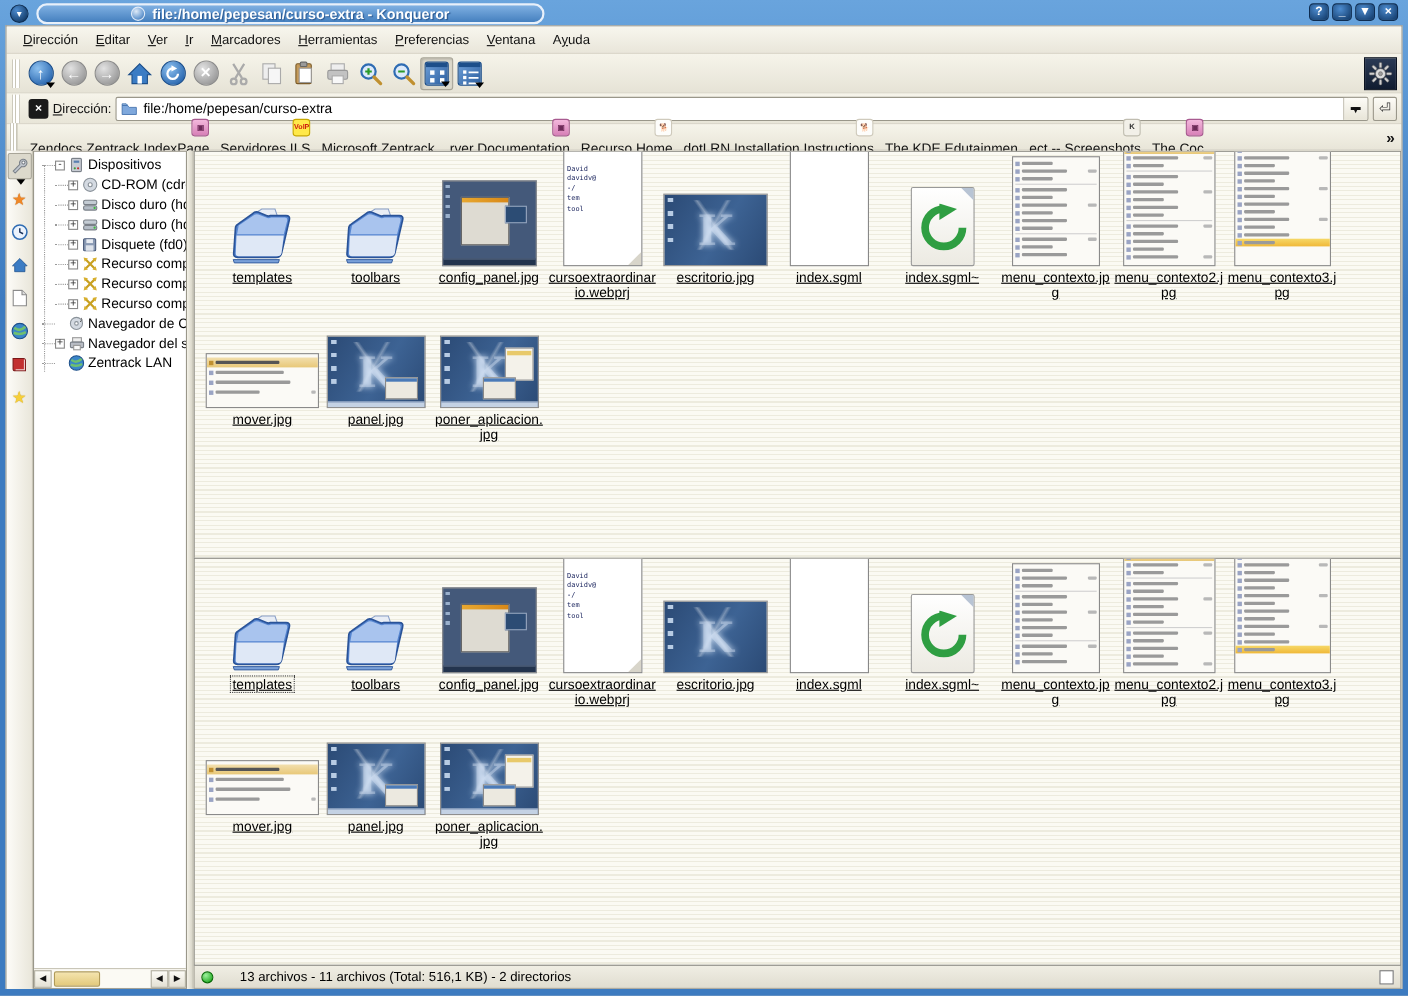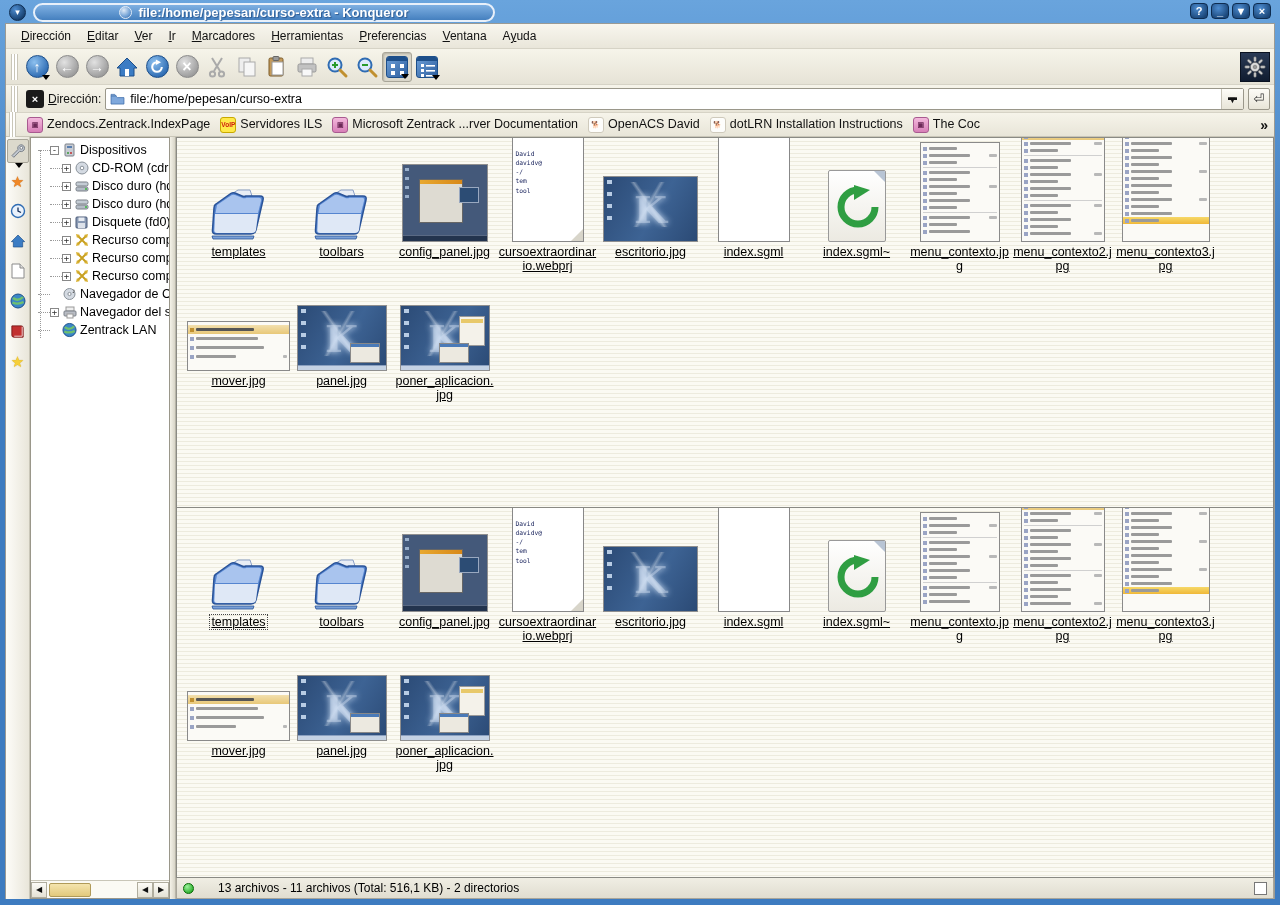--- a/index.html
+++ b/index.html
@@ -39,21 +39,21 @@
   .locbar { height:28px; background:linear-gradient(#f6f4ea,#e8e5d8); display:flex; align-items:center; padding:2px 4px; border-bottom:1px solid #d6d3c6; gap:4px; }
   .clear-btn { width:18px; height:18px; border-radius:3px; background:#1a1a1a; color:#fff; display:flex; align-items:center; justify-content:center; font-size:11px; font-weight:bold; }
   .loc-label { color:#111; } .loc-label u { text-decoration:underline; }
   .loc-combo { flex:1; height:22px; background:#fff; border:1px solid #9a978a; border-radius:2px; display:flex; align-items:center; padding-left:4px; gap:5px; }
   .loc-text { flex:1; font-size:12.5px; color:#000; }
   .combo-arrow { width:22px; height:20px; border-left:1px solid #c6c3b6; background:linear-gradient(#fdfcf7,#e8e5d8); display:flex; align-items:center; justify-content:center; font-size:9px; color:#111; flex-direction:column; line-height:3px; }
   .go-btn { width:22px; height:22px; border:1px solid #9a978a; border-radius:2px; background:linear-gradient(#fdfcf7,#e8e5d8); display:flex; align-items:center; justify-content:center; font-size:13px; color:#333; }
 
   
   .bookbar { height:24px; background:linear-gradient(#f6f4ea,#e8e5d8); display:flex; align-items:center; padding:1px 2px; border-bottom:1px solid #c9c6b8; gap:2px; }
-  .bm { display:flex; align-items:flex-start; gap:4px; padding:2px 5px; color:#111; white-space:nowrap; font-size:12.5px; }
+  .bm { display:flex; align-items:flex-end; gap:4px; padding:2px 5px; color:#111; white-space:nowrap; font-size:12.5px;flex-direction:column; }
   .bm-ico { width:16px; height:16px; border-radius:3px; flex:none; display:flex; align-items:center; justify-content:center; font-size:7px; font-weight:bold; }
   .bm-ico.kbear { background:linear-gradient(#f3b8dc,#d77fb7); border:1px solid #a85a90; color:#6d2a58; }
   .bm-ico.voip { background:#ffe94a; color:#d02010; border:1px solid #c8a800; font-size:6.5px; }
   .bm-ico.dog { background:#fdfdfb; border:1px solid #cfcabc; color:#7a4a2a; }
   .bm-ico.kde { background:#f2f0e8; border:1px solid #c0bdb0; color:#333; }
   .bm-overflow { margin-left:2px; font-weight:bold; font-size:14px; color:#111; padding-right:4px; }
 
   
   .main { flex:1; display:flex; overflow:hidden; background:#eeebe1; }
   .side-tabs { width:24px; background:linear-gradient(90deg,#fdfcf8,#e9e6da); border-right:1px solid #c9c6b8; display:flex; flex-direction:column; align-items:center; padding-top:2px; gap:6px; }
@@ -309,25 +309,29 @@
           <div class="bm">
             <span class="bm-ico voip">VoIP</span>
             <span>Servidores ILS</span>
           </div>
           <div class="bm">
             <span class="bm-ico kbear">▣</span>
             <span>Microsoft Zentrack ...rver Documentation</span>
           </div>
           <div class="bm">
             <span class="bm-ico dog">🐕</span>
-            <span>OpenACS David</span>
+            <span>Recurso Home</span>
           </div>
           <div class="bm">
             <span class="bm-ico dog">🐕</span>
             <span>dotLRN Installation Instructions</span>
+          </div>
+          <div class="bm">
+            <span class="bm-ico kde">K</span>
+            <span>The KDE Edutainmen...ect -- Screenshots</span>
           </div>
           <div class="bm">
             <span class="bm-ico kbear">▣</span>
             <span>The Coc</span>
           </div>
         </div>
       <div class="bm-overflow">»</div>
     </div>
 
     <div class="main">

